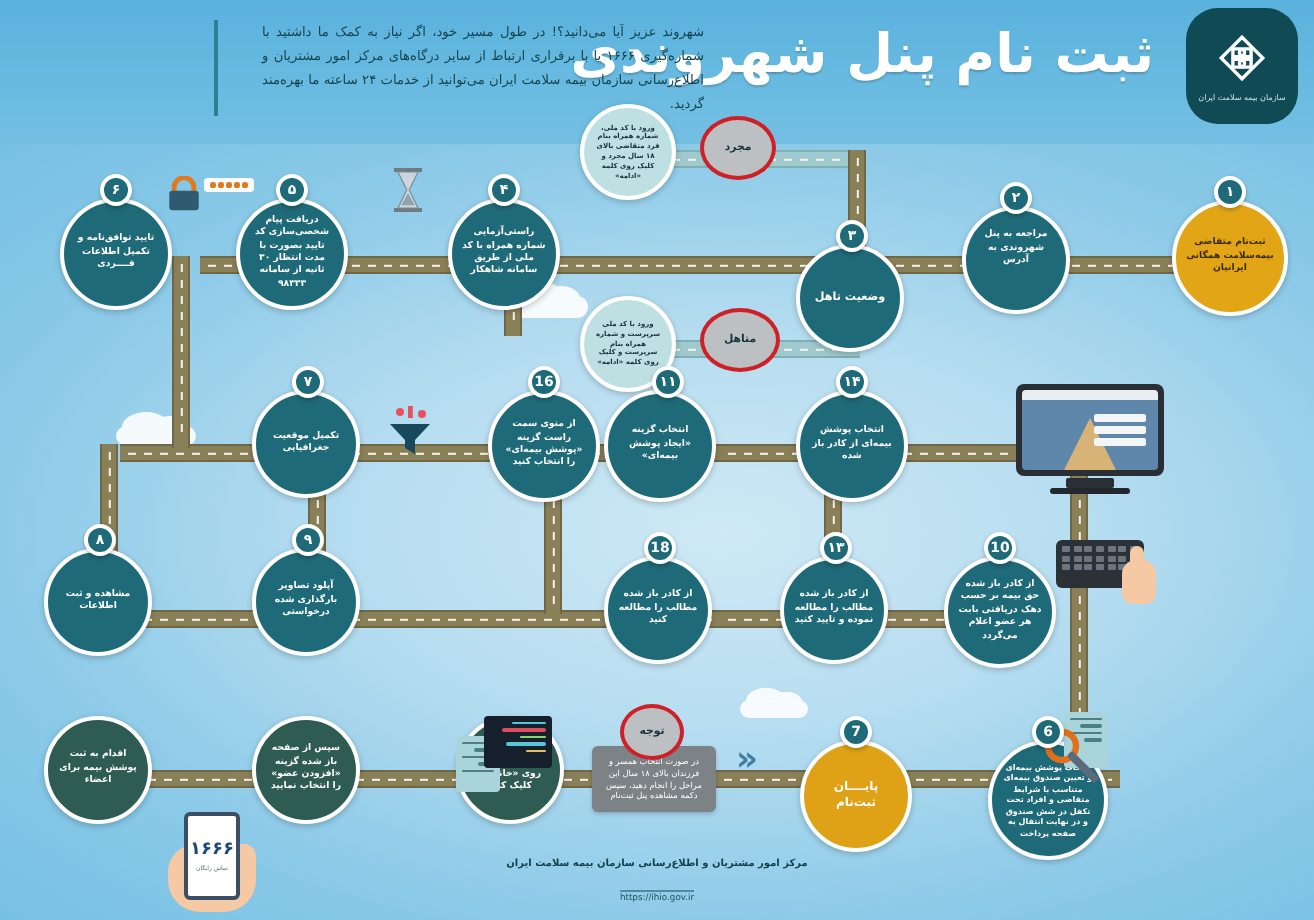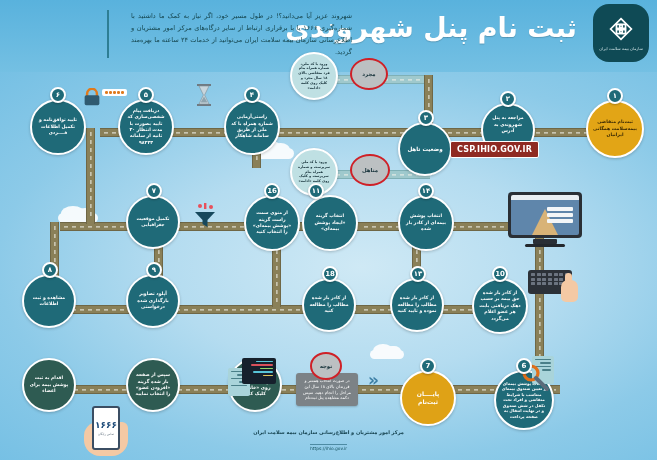--- a/index.html
+++ b/index.html
@@ -282,21 +282,20 @@
 
   <div class="badge" style="left:607px;top:88px;">۱</div>
   <div class="node gold" style="left:586px;top:100px;width:58px;height:58px;">
     <div class="ntext">ثبت‌نام متقاضی بیمه‌سلامت همگانی ایرانیان</div>
   </div>
 
   <div class="badge" style="left:500px;top:91px;">۲</div>
   <div class="node" style="left:481px;top:103px;width:54px;height:54px;">
     <div class="ntext" style="margin-bottom:10px;">مراجعه به پنل شهروندی به آدرس</div>
   </div>
-  <div class="url-badge" style="left:450px;top:141px;">CSP.IHIO.GOV.IR</div>
 
   <div class="badge" style="left:418px;top:110px;">۳</div>
   <div class="node" style="left:398px;top:122px;width:54px;height:54px;">
     <div class="ntext" style="font-size:5.6px;line-height:8px;">وضعیت تاهل</div>
   </div>
 
   <div class="badge" style="left:244px;top:87px;">۴</div>
   <div class="node" style="left:224px;top:99px;width:56px;height:56px;">
     <div class="ntext">راستی‌آزمایی شماره همراه با کد ملی از طریق سامانه شاهکار</div>
   </div>
@@ -324,21 +323,21 @@
   <div class="badge" style="left:146px;top:262px;">۹</div>
   <div class="node" style="left:126px;top:274px;width:54px;height:54px;">
     <div class="ntext">آپلود تصاویر بارگذاری شده درخواستی</div>
   </div>
 
   <div class="badge" style="left:264px;top:183px;">16</div>
   <div class="node" style="left:244px;top:195px;width:56px;height:56px;">
     <div class="ntext">از منوی سمت راست گزینه «پوشش بیمه‌ای» را انتخاب کنید</div>
   </div>
 
-  <div class="badge" style="left:308px;top:183px;">۱۱</div>
+  <div class="badge" style="left:326px;top:183px;">۱۱</div>
   <div class="node" style="left:302px;top:195px;width:56px;height:56px;">
     <div class="ntext">انتخاب گزینه «ایجاد پوشش بیمه‌ای»</div>
   </div>
 
   <div class="badge" style="left:322px;top:266px;">18</div>
   <div class="node" style="left:302px;top:278px;width:54px;height:54px;">
     <div class="ntext">از کادر باز شده مطالب را مطالعه کنید</div>
   </div>
 
   <div class="badge" style="left:410px;top:266px;">۱۳</div>

